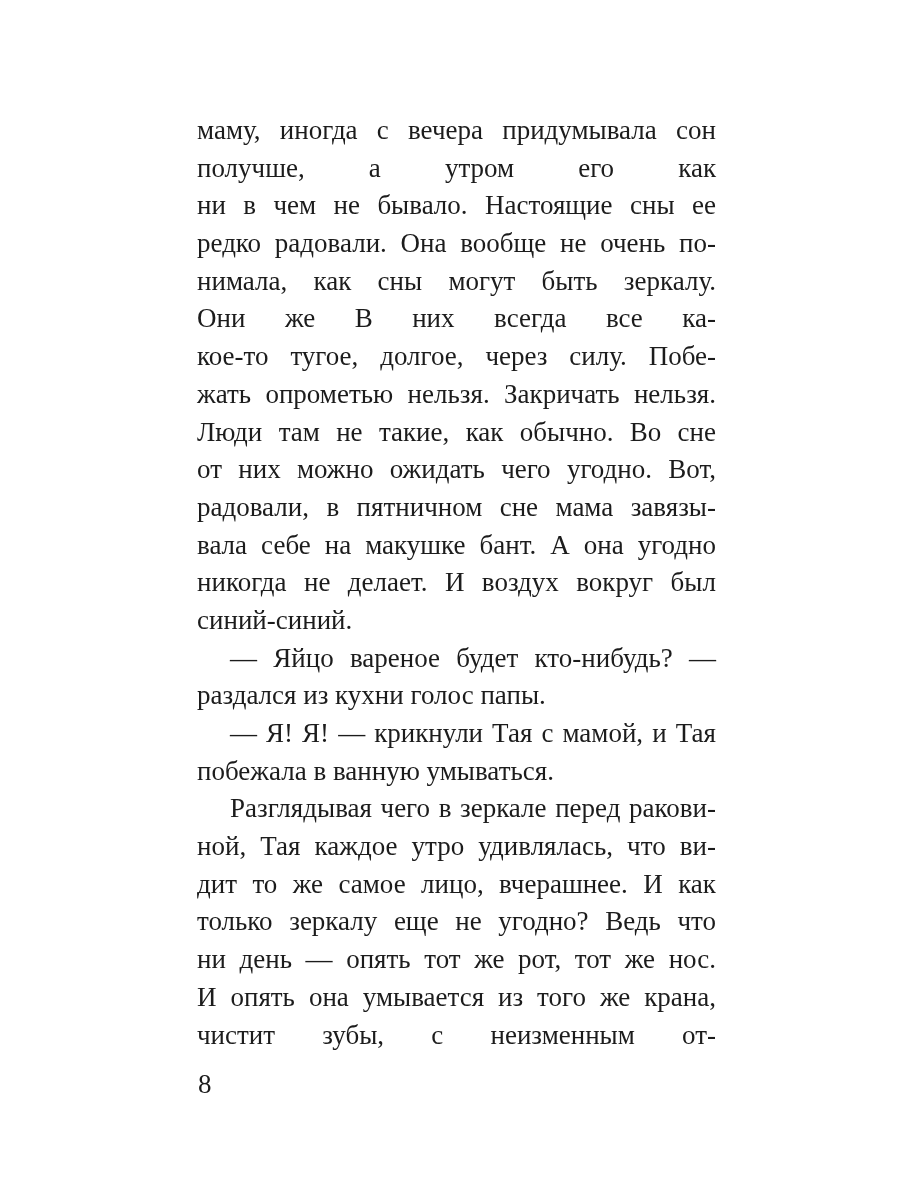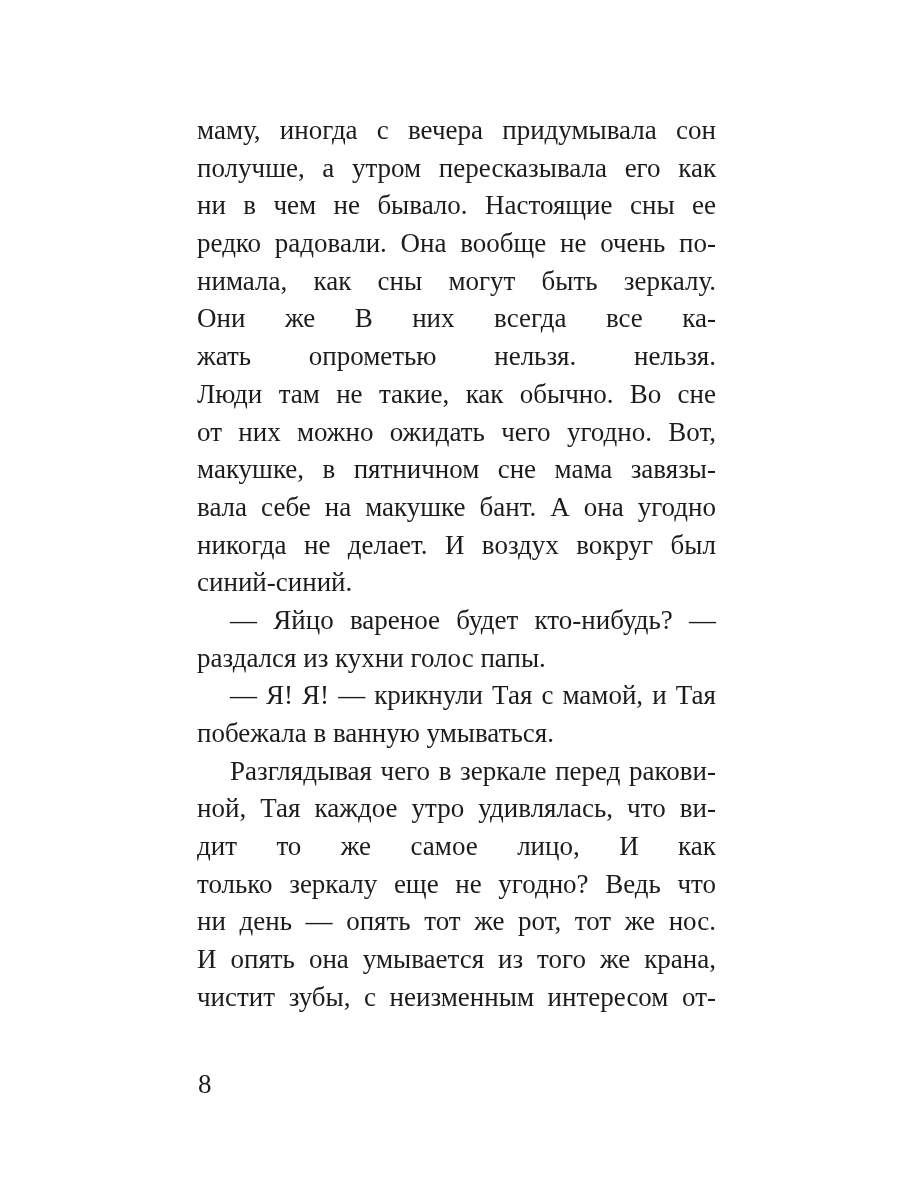--- a/index.html
+++ b/index.html
@@ -56,21 +56,20 @@
         <span>иногда</span>
         <span>с</span>
         <span>вечера</span>
         <span>придумывала</span>
         <span>сон</span>
       </div>
       <div class="line just">
         <span>получше,</span>
         <span>а</span>
         <span>утром</span>
-        <span>пересказывала</span>
         <span>его</span>
         <span>как</span>
       </div>
       <div class="line just">
         <span>ни</span>
         <span>в</span>
         <span>чем</span>
         <span>не</span>
         <span>бывало.</span>
         <span>Настоящие</span>
@@ -97,23 +96,32 @@
       <div class="line just">
         <span>Они</span>
         <span>же</span>
         <span>В</span>
         <span>них</span>
         <span>всегда</span>
         <span>все</span>
         <span>ка-</span>
       </div>
       <div class="line just">
+        <span>кое-то</span>
+        <span>тугое,</span>
+        <span>долгое,</span>
+        <span>через</span>
+        <span>силу.</span>
+        <span>Побе-</span>
+      </div>
+      <div class="line just">
         <span>жать</span>
         <span>опрометью</span>
         <span>нельзя.</span>
+        <span>Закричать</span>
         <span>нельзя.</span>
       </div>
       <div class="line just">
         <span>Люди</span>
         <span>там</span>
         <span>не</span>
         <span>такие,</span>
         <span>как</span>
         <span>обычно.</span>
         <span>Во</span>
@@ -122,21 +130,21 @@
       <div class="line just">
         <span>от</span>
         <span>них</span>
         <span>можно</span>
         <span>ожидать</span>
         <span>чего</span>
         <span>угодно.</span>
         <span>Вот,</span>
       </div>
       <div class="line just">
-        <span>макушке,</span>
+        <span>радовали,</span>
         <span>в</span>
         <span>пятничном</span>
         <span>сне</span>
         <span>мама</span>
         <span>завязы-</span>
       </div>
       <div class="line just">
         <span>вала</span>
         <span>себе</span>
         <span>на</span>
@@ -194,20 +202,21 @@
         <span>удивлялась,</span>
         <span>что</span>
         <span>ви-</span>
       </div>
       <div class="line just">
         <span>дит</span>
         <span>то</span>
         <span>же</span>
         <span>самое</span>
         <span>лицо,</span>
+        <span>вчерашнее.</span>
         <span>И</span>
         <span>как</span>
       </div>
       <div class="line just">
         <span>только</span>
         <span>зеркалу</span>
         <span>еще</span>
         <span>не</span>
         <span>угодно?</span>
         <span>Ведь</span>
@@ -233,18 +242,17 @@
         <span>из</span>
         <span>того</span>
         <span>же</span>
         <span>крана,</span>
       </div>
       <div class="line just">
         <span>чистит</span>
         <span>зубы,</span>
         <span>с</span>
         <span>неизменным</span>
-        <span>интересом</span>
         <span>от-</span>
       </div>
     </div>
   <div class="page-number">8</div>
 </div>
 
 </body></html>

